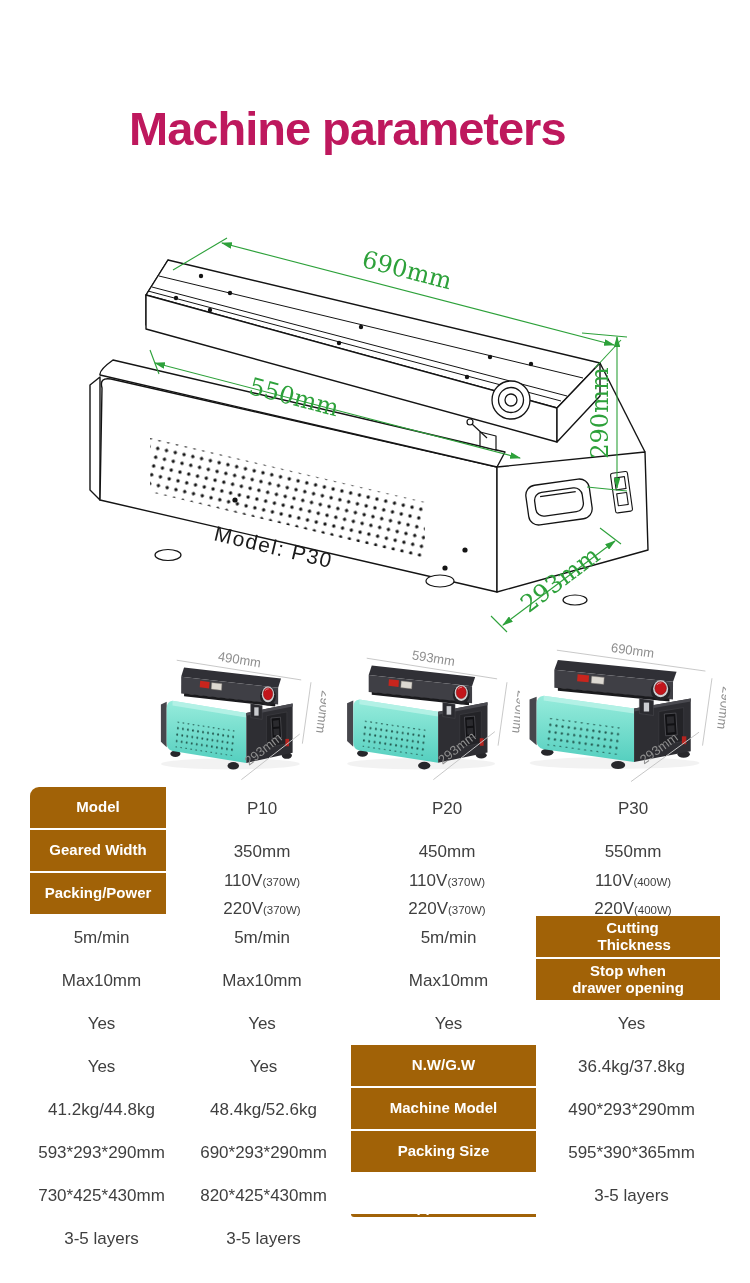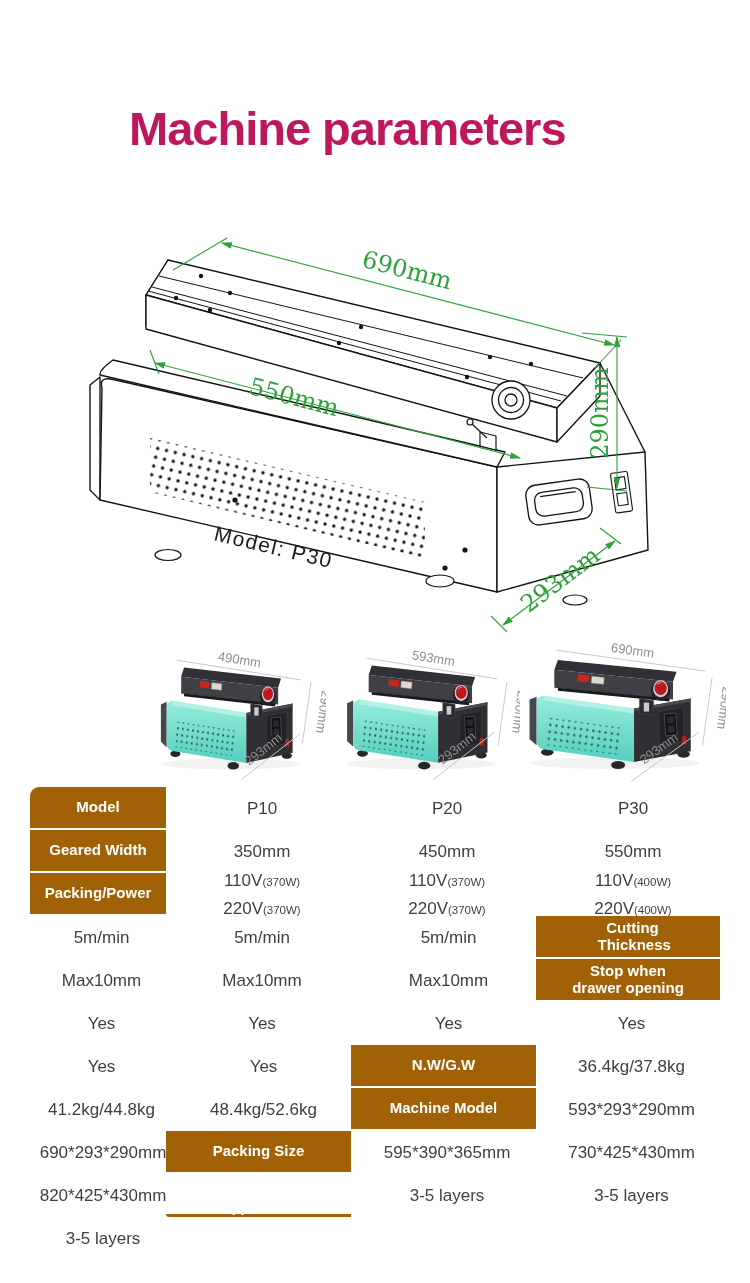--- a/index.html
+++ b/index.html
@@ -341,20 +341,23 @@
       </div>
     <div class="cell sep row-w">
         <span>41.2kg/44.8kg</span>
       </div>
     <div class="cell row-w">
         <span>48.4kg/52.6kg</span>
       </div>
 
     <div class="rlabel">Machine Model</div>
     <div class="cell sep row-g">
+        <span>490*293*290mm</span>
+      </div>
+    <div class="cell sep row-g">
         <span>593*293*290mm</span>
       </div>
     <div class="cell row-g">
         <span>690*293*290mm</span>
       </div>
 
     <div class="rlabel">Packing Size</div>
     <div class="cell sep row-w">
         <span>595*390*365mm</span>
       </div>

